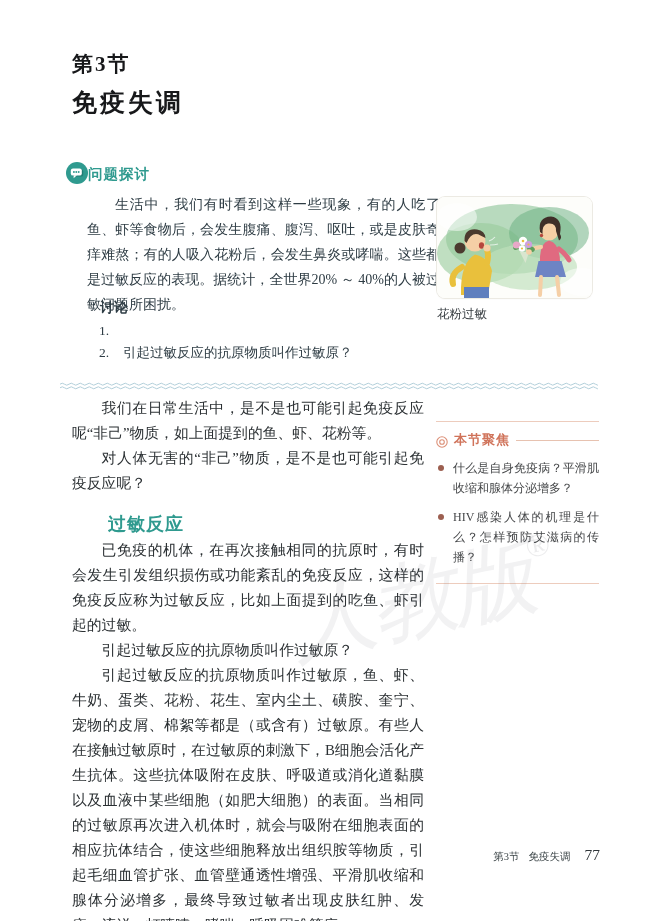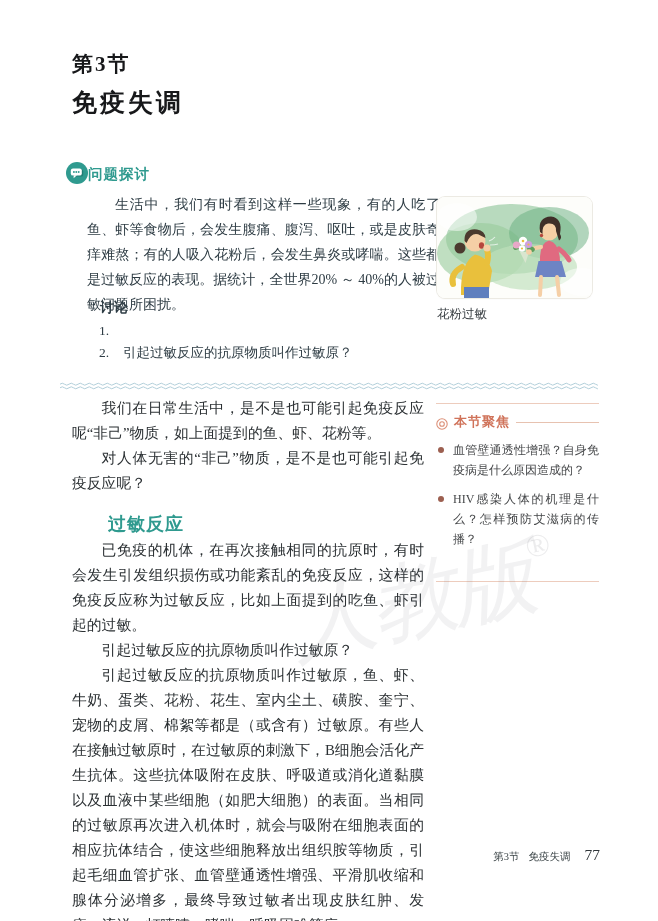--- a/index.html
+++ b/index.html
@@ -42,23 +42,23 @@
   
   .main-col { position:absolute; left:72px; top:396px; width:352px; font-size:14.8px; line-height:25px; text-align:justify; color:#2b3033; }
   .main-col p { margin:0; text-indent:2em; }
   .section-heading {
     font-size:18px; font-weight:bold; color:#2f9a8f; margin:16px 0 1px; padding-left:2em;
     font-family:"Liberation Sans", sans-serif; letter-spacing:1px;
   }
 
   
   .focus-box {
-    position:absolute; left:436px; top:403px; width:163px;
+    position:absolute; left:436px; top:421px; width:163px;
     border-top:1px solid #edccbd; border-bottom:1px solid #edccbd;
-    padding:9px 0 32px;
+    padding:9px 0 16px;
   }
   .focus-header { display:flex; align-items:center; }
   .target-icon { width:12px; height:12px; display:block; flex:none; }
   .focus-title { font-size:13px; font-weight:bold; color:#d0735a; margin-left:6px; font-family:"Liberation Sans", sans-serif; letter-spacing:1px; }
   .focus-rule { flex:1; height:1px; background:#e7c2b0; margin-left:6px; }
   .focus-item { position:relative; padding-left:17px; font-size:12px; line-height:20px; color:#454749; margin-top:9px; text-align:justify; }
   .focus-item .dot { position:absolute; left:2px; top:7px; width:6px; height:6px; border-radius:50%; background:#9c5f50; }
 
   
   .watermark {
@@ -183,21 +183,21 @@
         <svg width="12" height="12" viewBox="0 0 12 12">
           <circle cx="6" cy="6" r="5.2" fill="none" stroke="#dc9078" stroke-width="1.1"></circle>
           <circle cx="6" cy="6" r="2.3" fill="none" stroke="#dc9078" stroke-width="1.1"></circle>
         </svg>
       </span>
       <span class="focus-title">本节聚焦</span>
       <span class="focus-rule"></span>
     </div>
     <div class="focus-item">
       <span class="dot"></span>
-      <span>血管壁通透性增强？自身免疫病是什么原因造成的？</span>
+      <span>什么是自身免疫病？平滑肌收缩和腺体分泌增多？</span>
     </div>
     <div class="focus-item">
       <span class="dot"></span>
       <span>HIV感染人体的机理是什么？怎样预防艾滋病的传播？</span>
     </div>
   </div>
 
   <div class="watermark">
     <span>人教版</span><span class="wm-reg">®</span>
   </div>

